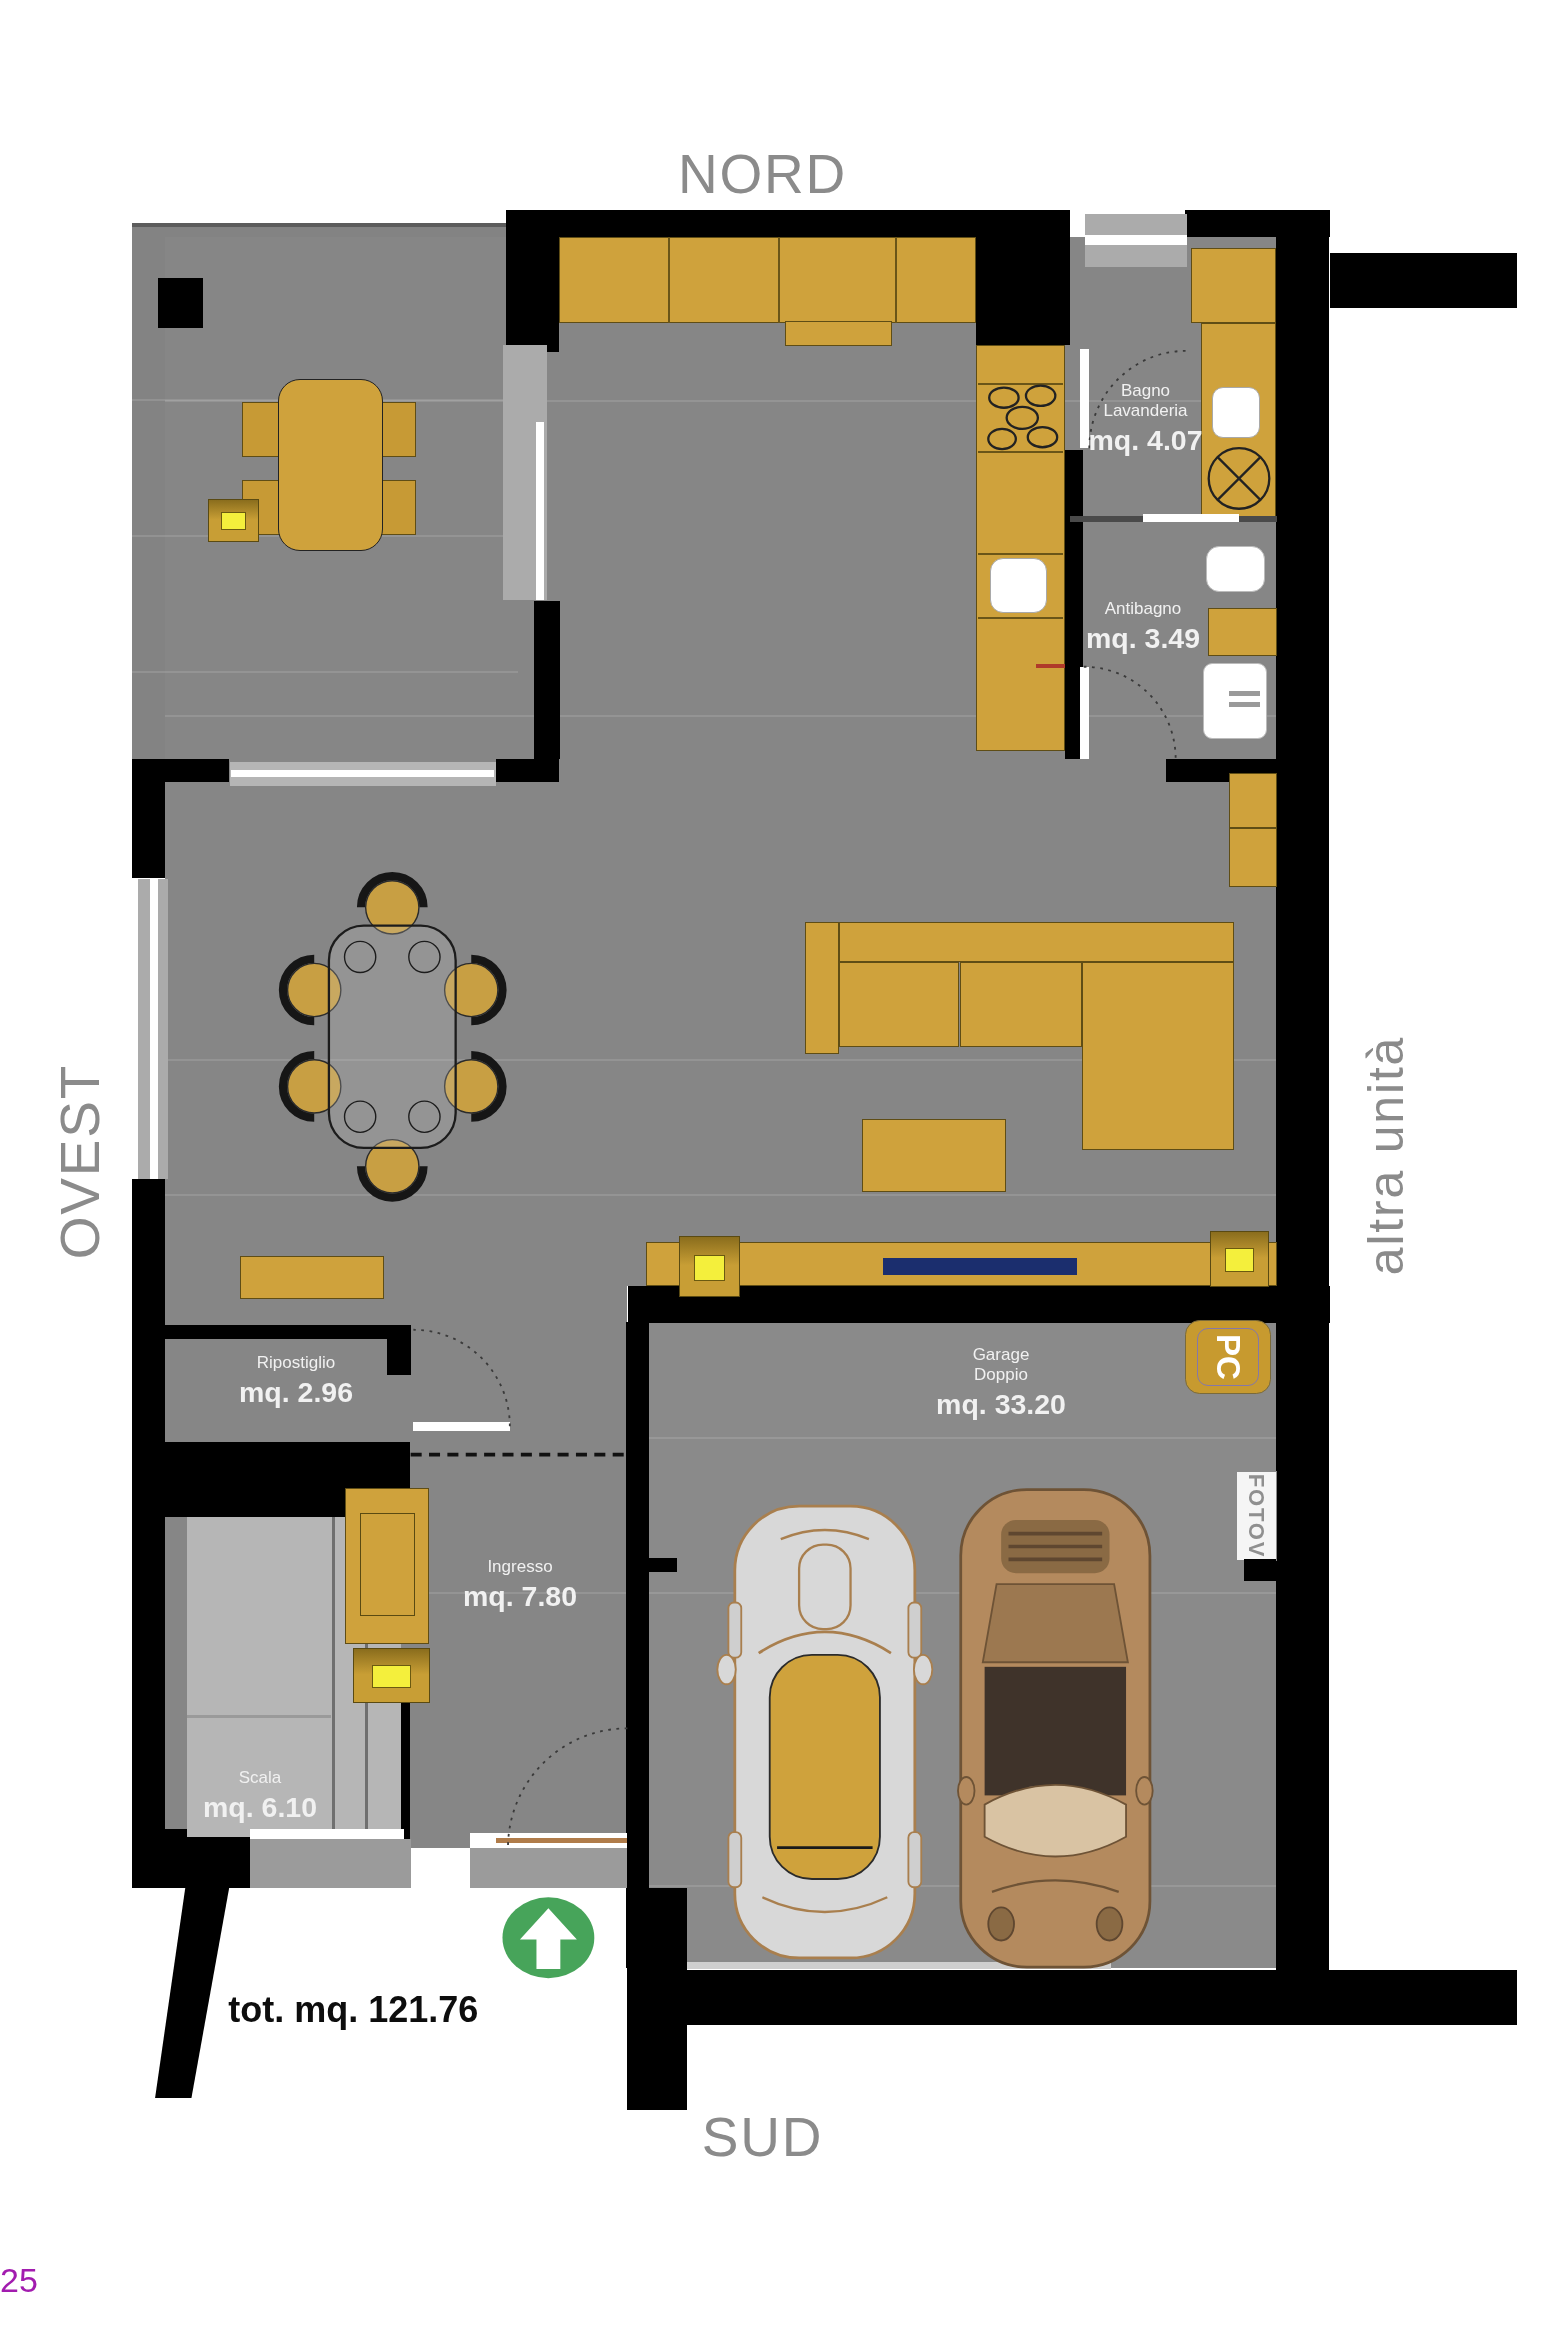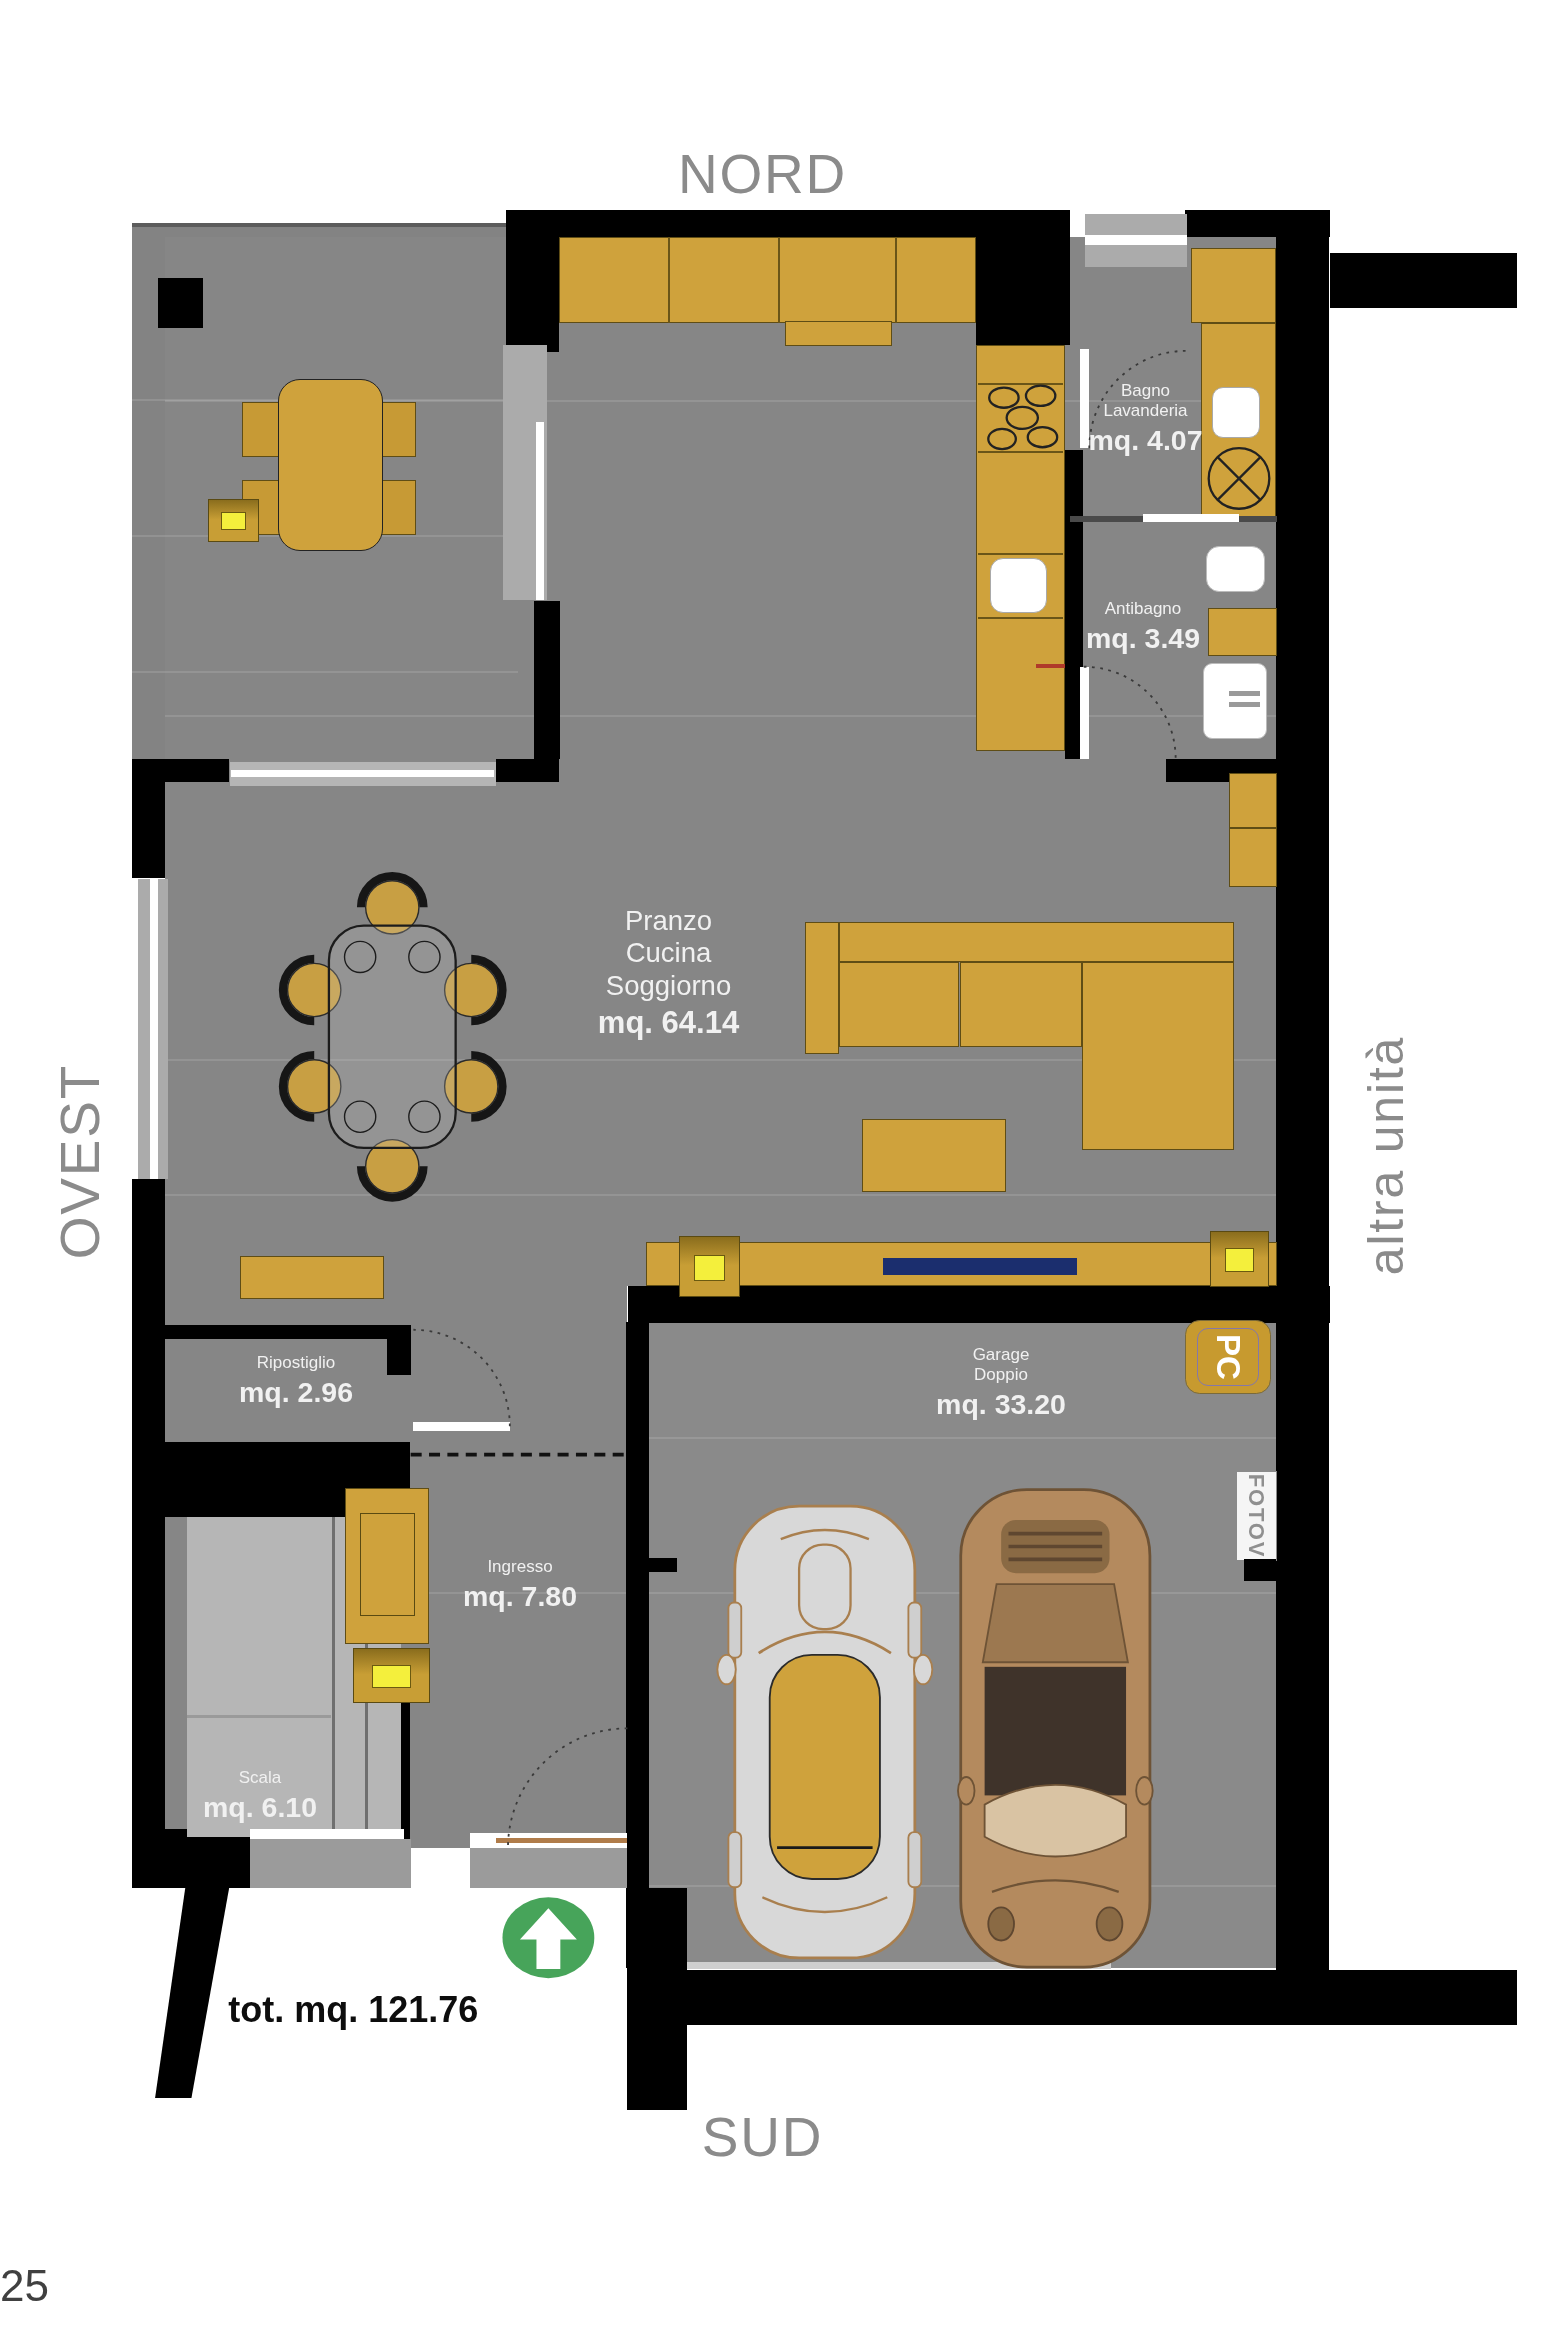--- a/index.html
+++ b/index.html
@@ -25,21 +25,21 @@
   #title{position:absolute;left:219px;top:1985px;color:#0D0D0D;}
   #title .main{font-size:49px;font-weight:800;letter-spacing:0.9px;}
   #title .tot{font-size:36px;font-weight:700;margin-top:3.7px;margin-left:9.2px;}
   #pcbadge{position:absolute;left:1185px;top:1320px;width:84px;height:72px;background:#C79A2F;
            border:1.8px solid #7A6A3A;border-radius:14.7px;display:flex;align-items:center;justify-content:center;}
   #pcbadge .inner{position:absolute;left:11px;top:7.3px;right:11px;bottom:7.3px;border:1.8px solid #8578A8;border-radius:11px;}
   #pcbadge span{color:#FFFFFF;font-weight:700;font-size:33px;transform:rotate(90deg);}
   #fotov{position:absolute;left:1236px;top:1471px;width:39px;height:88px;background:#F5F5F5;border:0.9px solid #8A8A8A;
          display:flex;align-items:center;justify-content:center;}
   #fotov span{color:#8F8F8F;font-weight:700;font-size:22px;letter-spacing:1.8px;transform:rotate(90deg);}
-  #pagenum{position:absolute;left:0px;top:2261px;font-size:44px;color:#404040;}
+  #pagenum{position:absolute;left:0px;top:2261px;font-size:34px;color:#a21caf;}
   svg{position:absolute;left:0;top:0;pointer-events:none;}
 </style>
 </head>
 <body>
 
 <div id="page">
 
   <div class="floor" style="left:132px;top:225px;width:386px;height:541px;background:#838383;"></div>
   <div class="floor" style="left:165px;top:237px;width:1111px;height:1049px;"></div>
   <div class="floor" style="left:165px;top:1286px;width:462px;height:562px;"></div>
@@ -262,26 +262,20 @@
 
   <div class="rlabel sm" style="left:1063px;top:381px;width:165px;">
     <div class="rname">Bagno
 Lavanderia</div>
     <div class="rarea">mq. 4.07</div>
   </div>
   <div class="rlabel sm" style="left:1056px;top:563px;width:174px;margin-top:36px;">
     <div class="rname">Antibagno</div>
     <div class="rarea">mq. 3.49</div>
   </div>
-  <div class="rlabel" style="left:531px;top:905px;width:275px;">
-    <div class="rname">Pranzo
-Cucina
-Soggiorno</div>
-    <div class="rarea">mq. 64.14</div>
-  </div>
   <div class="rlabel sm" style="left:186px;top:1353px;width:220px;">
     <div class="rname">Ripostiglio</div>
     <div class="rarea">mq. 2.96</div>
   </div>
   <div class="rlabel sm" style="left:891px;top:1345px;width:220px;">
     <div class="rname">Garage
 Doppio</div>
     <div class="rarea">mq. 33.20</div>
   </div>
   <div class="rlabel sm" style="left:410px;top:1557px;width:220px;">

